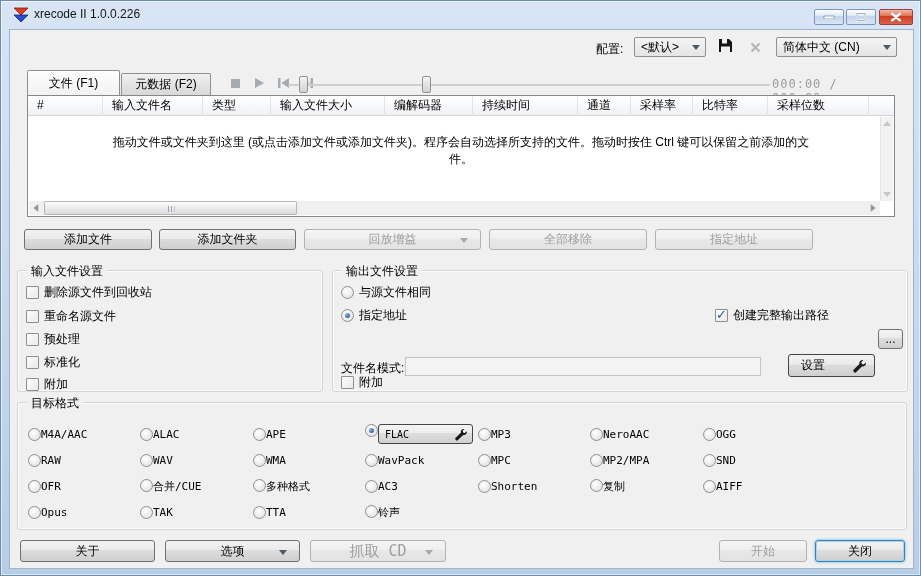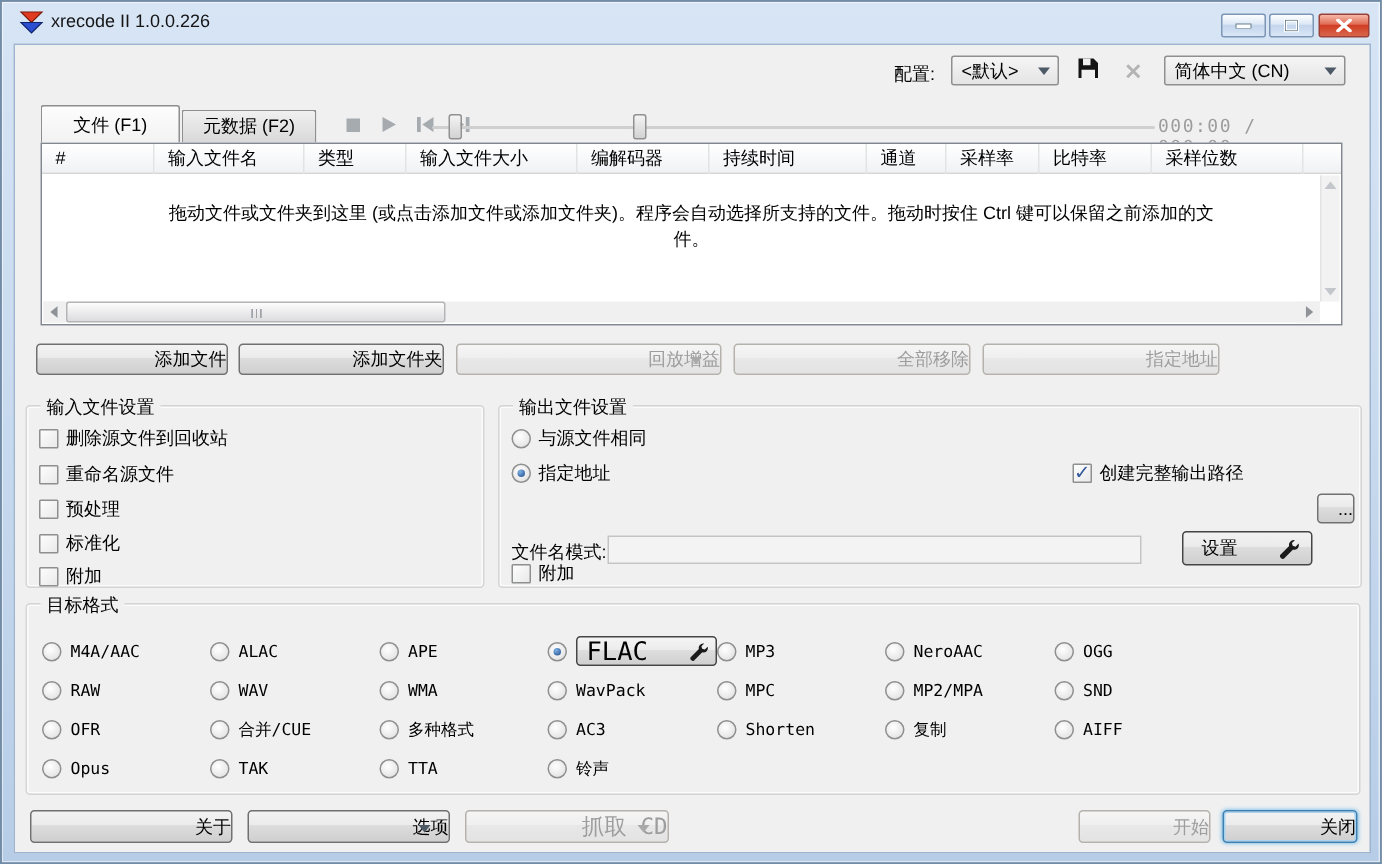--- a/index.html
+++ b/index.html
@@ -67,21 +67,21 @@
   .hthumb::after { content:""; position:absolute; left:50%; top:4px; width:7px; height:6px; transform:translateX(-50%);
             background:repeating-linear-gradient(90deg,#9fa3a8 0 1px,transparent 1px 3px); }
   .vscroll { position:absolute; right:1px; top:21px; bottom:15px; width:13px; background:#f2f2f2; border-left:1px solid #e3e3e3; }
   .vscroll .va { position:absolute; left:50%; transform:translateX(-50%); width:0; height:0;
                  border-left:4px solid transparent; border-right:4px solid transparent; }
   .vscroll .up { top:4px; border-bottom:5px solid #c3c6ca; }
   .vscroll .dn { bottom:4px; border-top:5px solid #c3c6ca; }
 
   
   .btn { position:absolute; height:21px; border:1px solid #707070; border-radius:3px; cursor:pointer;
-         background:linear-gradient(#f2f2f2,#ebebeb 45%,#dddddd 46%,#cfcfcf); text-align:right; font-size:12px;
+         background:linear-gradient(#f2f2f2,#ebebeb 45%,#dddddd 46%,#cfcfcf); text-align:center; font-size:12px;
          color:#000; font-family:inherit; }
   .btn.disabled { border-color:#b5b2ad; color:#9d9d9d; background:linear-gradient(#f5f5f5,#efefef 45%,#e8e8e8 46%,#e3e3e3); cursor:default; }
   .btn.focused { border-color:#3c7fb1; box-shadow:0 0 0 1px #a8d2ef inset, 0 0 3px #59b0e8; }
   .btn .arrow-dn { position:absolute; right:12px; top:8px; }
   .btn.disabled .arrow-dn { border-top-color:#a9a9a9; }
 
   .row-add .btn { top:199px; }
 
   
   .group { position:absolute; border:1px solid #d5d5d5; border-radius:3px; box-shadow:inset 0 0 0 1px #fcfcfc; }
@@ -103,25 +103,25 @@
   .browse { left:545px; top:58px; width:25px; height:20px; }
   .fn-label { position:absolute; left:8px; top:89px; }
   .fn-input { position:absolute; left:72px; top:86px; width:356px; height:19px; border:1px solid #c4c4c4;
               background:#f3f3f3; font-family:inherit; font-size:12px; padding:0 4px; }
   .setbtn { left:455px; top:83px; width:87px; height:23px; border-color:#454545; text-align:left; padding-left:12px; }
   .setbtn svg { position:absolute; right:8px; top:4px; }
 
   
   .fmt-grid { position:absolute; left:10px; top:18px; right:8px; bottom:4px; display:grid;
               grid-template-columns:112px 113px 112px 113px 112px 113px 1fr; grid-auto-rows:26px; align-items:center; }
-  .fmt-cell { display:flex; align-items:center; gap:6px; cursor:pointer; white-space:nowrap; }
+  .fmt-cell { display:flex; align-items:flex-start; gap:0; cursor:pointer; white-space:nowrap; }
   .fmt-label { font-family:"DejaVu Sans Mono",monospace; font-size:11px; }
   .flac-btn { position:relative; width:95px; height:20px; border:1px solid #454545; border-radius:3px; cursor:pointer;
               background:linear-gradient(#f4f4f4,#ececec 45%,#dedede 46%,#d0d0d0); text-align:left; padding-left:6px;
-              font-family:"DejaVu Sans Mono",monospace; font-size:17px; }
+              font-family:"DejaVu Sans Mono",monospace; font-size:10px; }
   .flac-btn svg { position:absolute; right:5px; top:3px; }
 
   
   .footer .btn { top:510px; height:22px; }
 </style>
 </head>
 <body>
 
 <div class="window">
 

